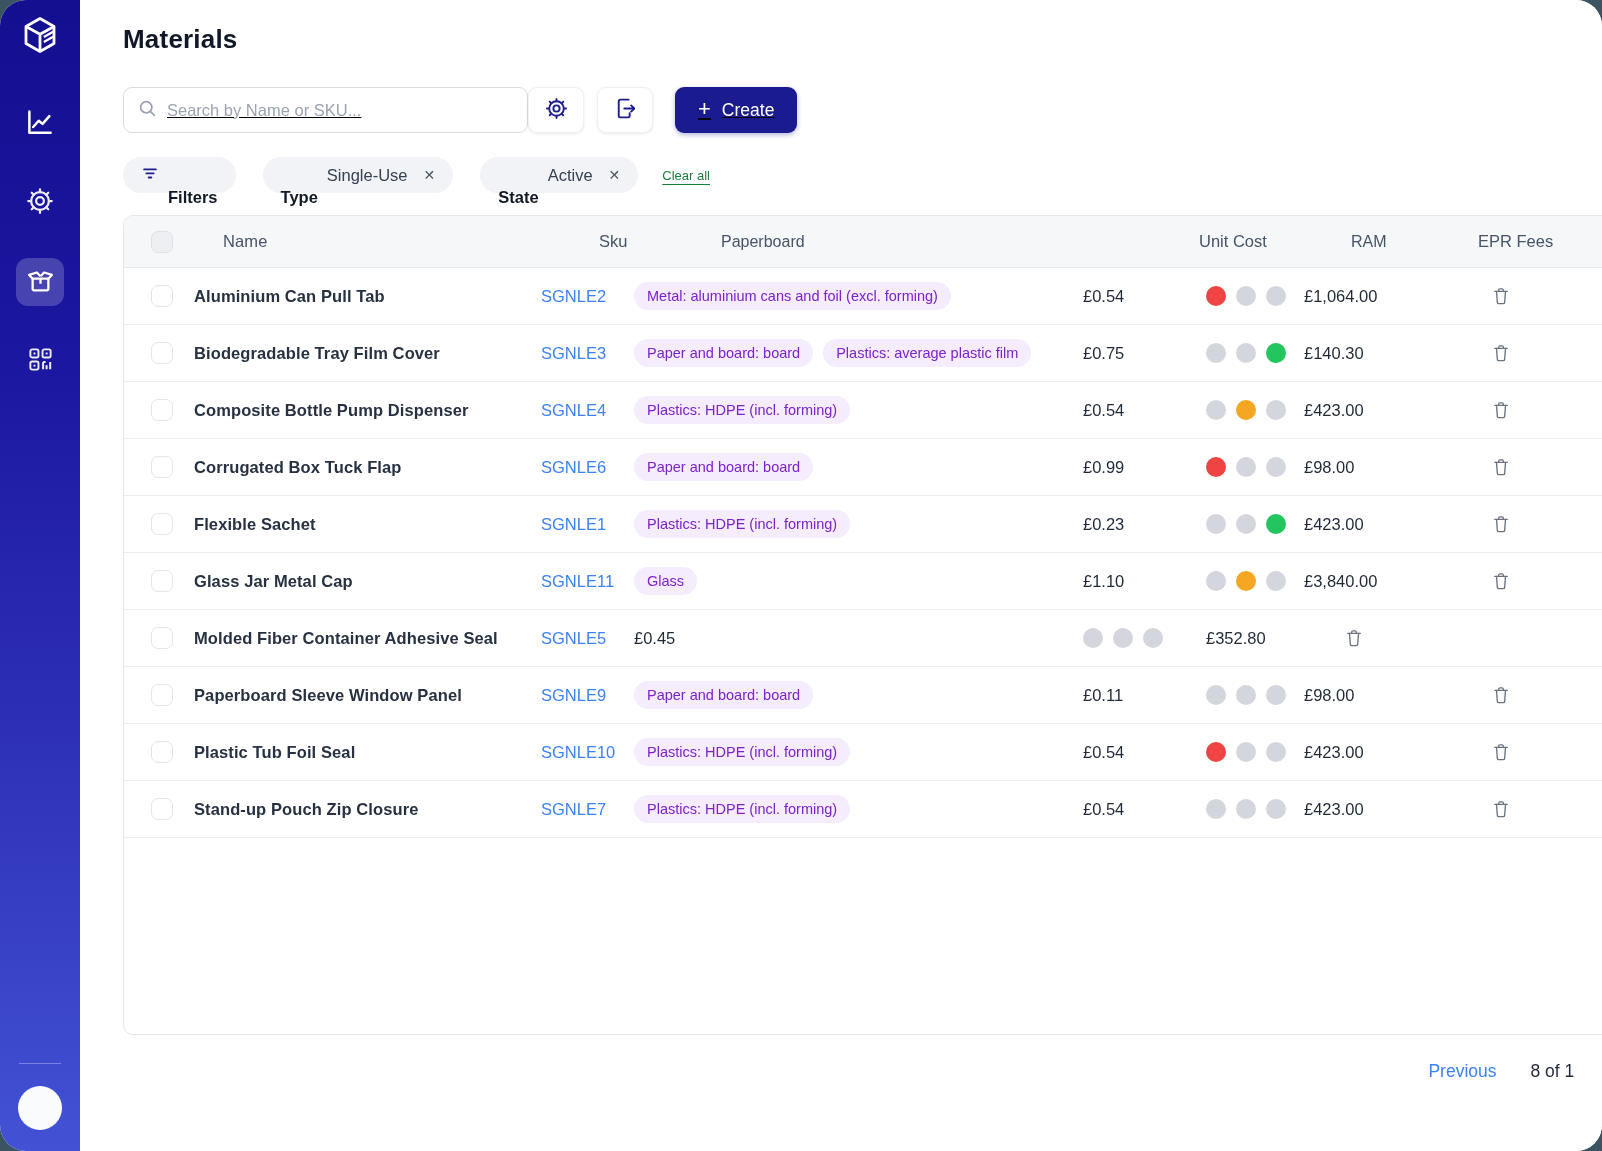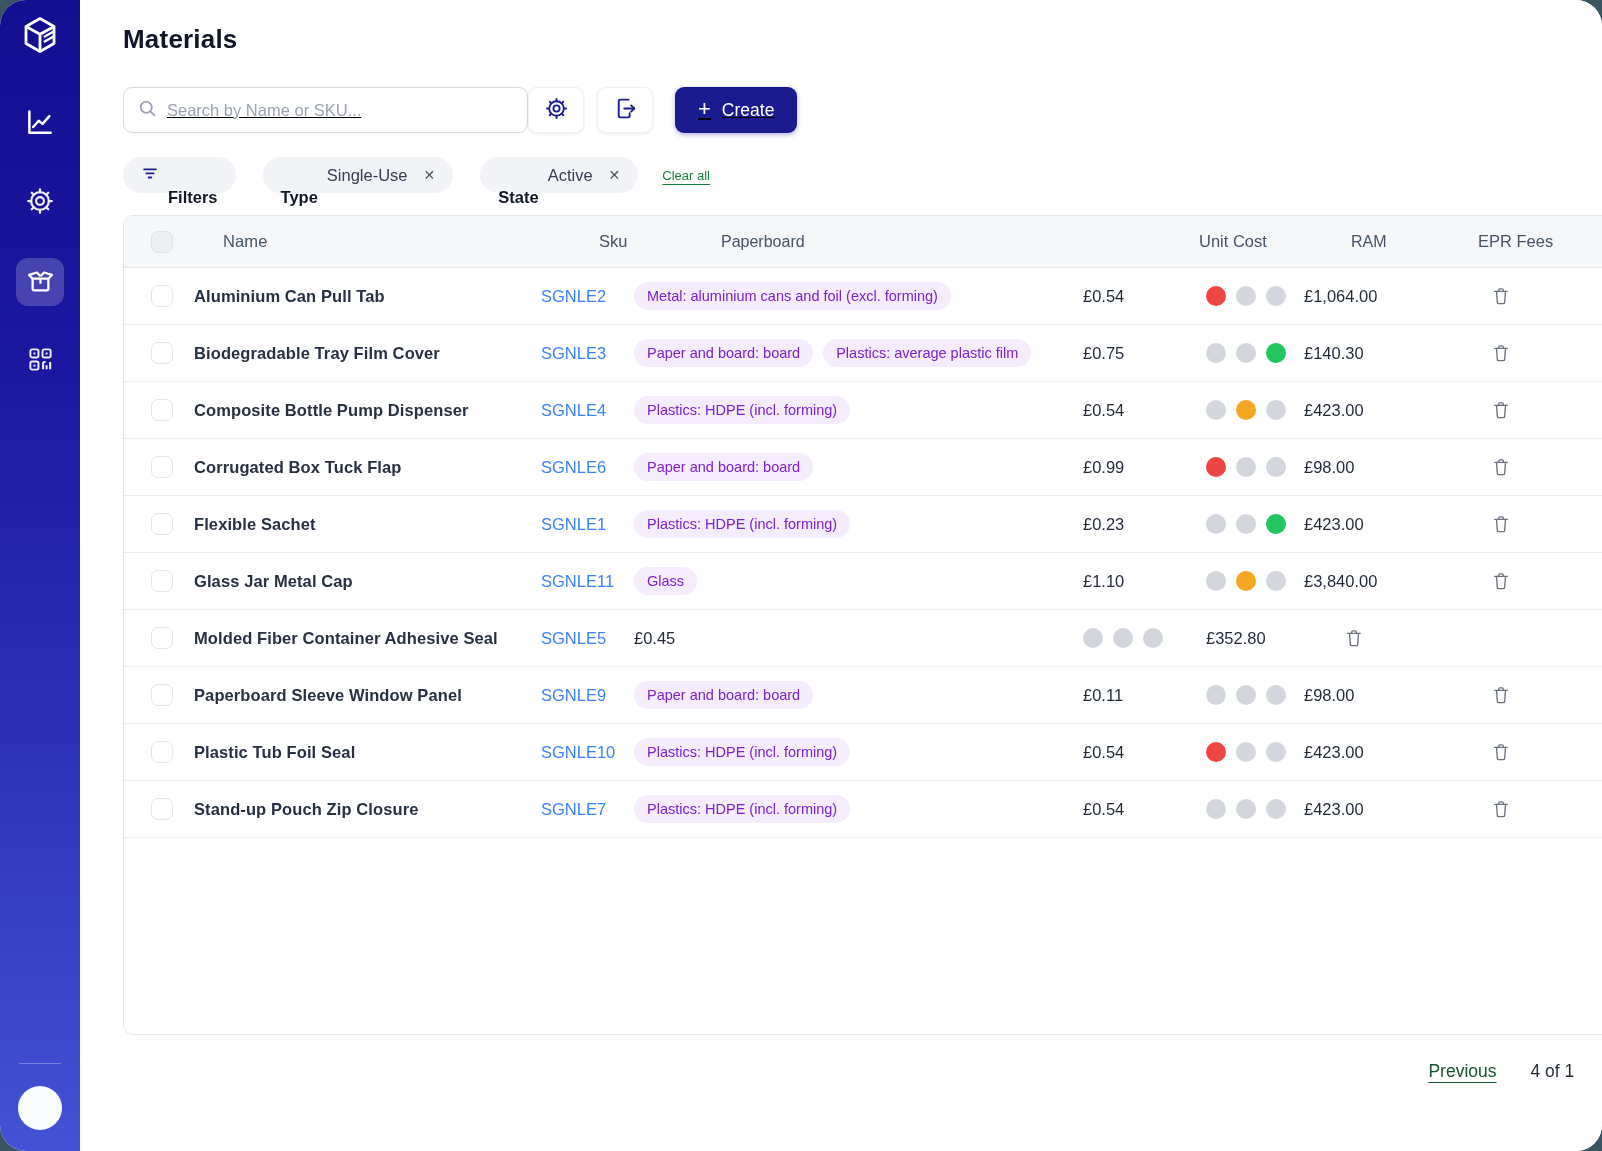--- a/index.html
+++ b/index.html
@@ -50,21 +50,21 @@
   .c-sku { font-size:16.5px; color:#3b82f6; }
   .c-mat { display:flex; gap:10px; overflow:hidden; }
   .chip-mat { background:#f5ecfd; color:#7d22cc; font-size:14.5px; padding:6px 13px; border-radius:15px; white-space:nowrap; }
   .c-cost, .c-epr { font-size:16.5px; color:#1f2937; }
   .c-ram { display:flex; gap:10px; }
   .dot { width:20px; height:20px; border-radius:50%; }
   .c-del { display:flex; padding-left:38px; }
   .trash-btn { cursor:pointer; display:grid; place-items:center; width:24px; height:24px; }
 
   .pagination { margin-top:26px; display:flex; justify-content:flex-end; align-items:center; gap:34px; font-size:17.5px; color:#344054; }
-  .pagination .pglink { text-decoration:underline; text-underline-offset:5px; cursor:pointer; color:#14532d; }
+  .pagination .pglink { text-underline-offset:5px; cursor:pointer; color:#3b82f6; }
   .pagination .pgnum { color:#1f2937; }
 </style>
 </head>
 <body>
 
 <div class="stage">
   <div class="window">
 
     <aside class="sidebar">
       <div class="logo">
@@ -464,18 +464,18 @@
           <path d="M6.6 6.5l1 13.1a1.8 1.8 0 0 0 1.8 1.6h5.2a1.8 1.8 0 0 0 1.8-1.6l1-13.1"></path>
         </svg>
       </span>
     </div>
   </div>
 </div>
       </div>
 
       <div class="pagination">
         <span class="pglink">Previous</span>
-        <span class="pgnum">4 of 1</span>
+        <span class="pgnum">8 of 1</span>
         <span class="pglink">Cover</span>
       </div>
     </main>
   </div>
 </div>
 
 </body></html>

